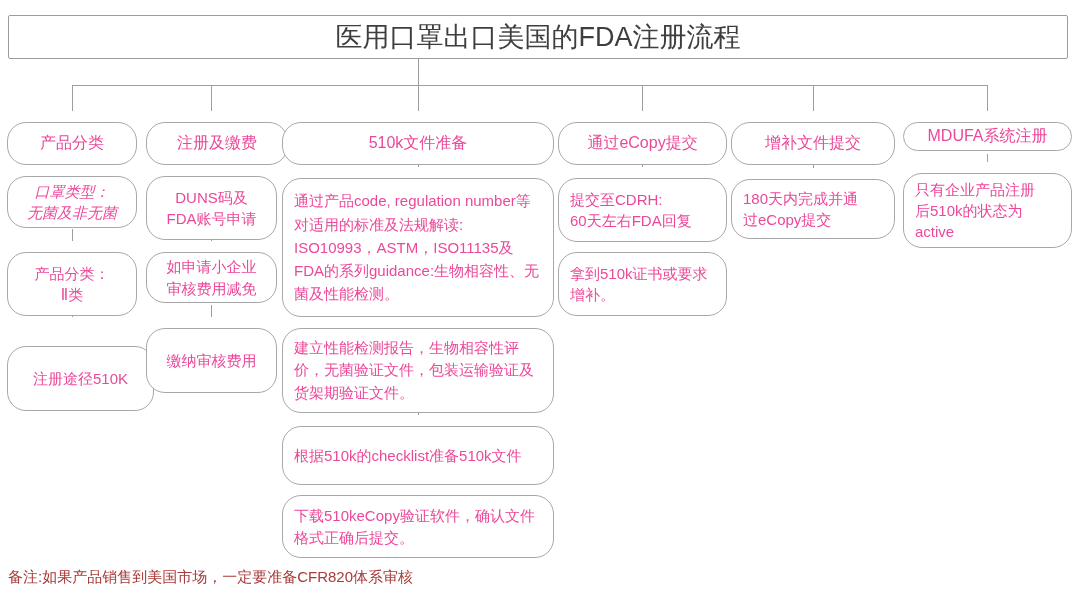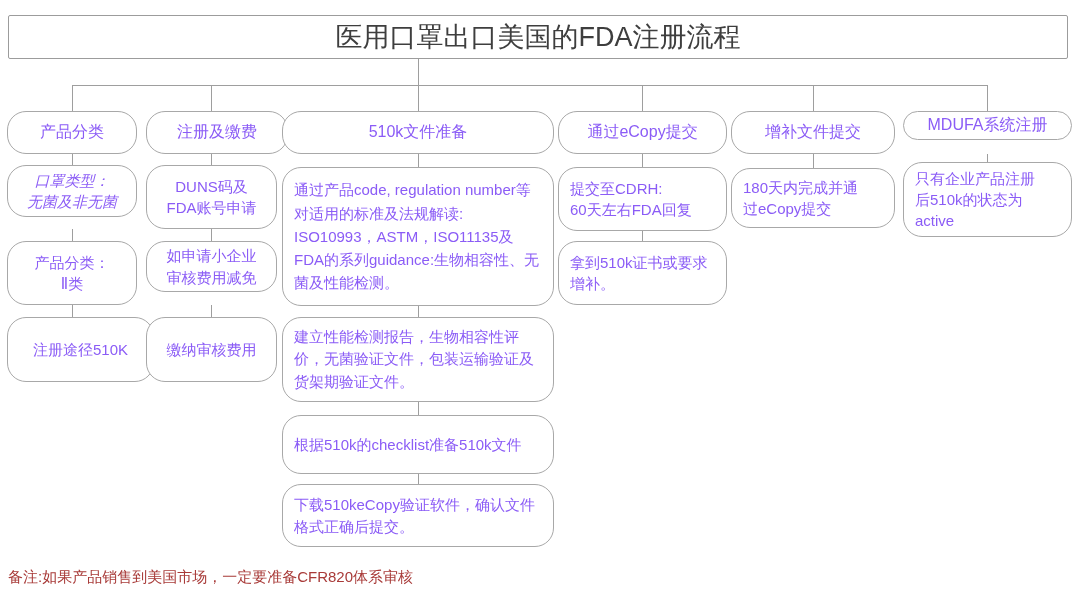--- a/index.html
+++ b/index.html
@@ -21,27 +21,28 @@
     left: 0; top: 0;
     width: 1080px; height: 599px;
     z-index: 0;
   }
   .box {
     position: absolute;
     box-sizing: border-box;
     background: #ffffff;
     border: 1px solid #a8a8a8;
     border-radius: 19px;
-    color: #8b5cf6;
+    color: #ec4899;
     font-size: 15px;
     line-height: 1.42;
     display: flex;
     align-items: center;
     z-index: 1;
     white-space: pre-line;
+    margin-top: 11px;
   }
   .box.center {
     justify-content: center;
     text-align: center;
     padding: 4px 6px;
   }
   .box.left {
     text-align: left;
     padding: 6px 11px;
   }
@@ -118,21 +119,21 @@
   <div class="box center header-box" style="left:146px; top:111px; width:142px; height:43px;">注册及缴费</div>
   <div class="box center header-box" style="left:282px; top:111px; width:272px; height:43px;">510k文件准备</div>
   <div class="box center header-box" style="left:731px; top:111px; width:164px; height:43px;">增补文件提交</div>
   <div class="box center header-box" style="left:558px; top:111px; width:169px; height:43px;">通过eCopy提交</div>
   <div class="box center header-box" style="left:903px; top:111px; width:169px; height:29px;text-align:right;">MDUFA系统注册</div>
 
   <div class="box center" style="left:7px; top:165px; width:130px; height:52px;font-style:italic;">口罩类型：
 无菌及非无菌</div>
   <div class="box center" style="left:7px; top:241px; width:130px; height:64px;">产品分类：
 Ⅱ类</div>
-  <div class="box center" style="left:7px; top:317px; width:147px; height:65px;">注册途径510K</div>
+  <div class="box center" style="left:7px; top:335px; width:147px; height:65px;">注册途径510K</div>
 
   <div class="box center" style="left:146px; top:165px; width:131px; height:64px;">DUNS码及
 FDA账号申请</div>
   <div class="box center" style="left:146px; top:241px; width:131px; height:51px;">如申请小企业
 审核费用减免</div>
   <div class="box center" style="left:146px; top:317px; width:131px; height:65px;">缴纳审核费用</div>
 
   <div class="box left" style="left:282px; top:167px; width:272px; height:139px; line-height:1.55;">通过产品code, regulation number等对适用的标准及法规解读: ISO10993，ASTM，ISO11135及FDA的系列guidance:生物相容性、无菌及性能检测。</div>
   <div class="box left" style="left:282px; top:317px; width:272px; height:85px;  line-height:1.5;">建立性能检测报告，生物相容性评价，无菌验证文件，包装运输验证及货架期验证文件。</div>
   <div class="box left" style="left:282px; top:415px; width:272px; height:59px;">根据510k的checklist准备510k文件</div>

